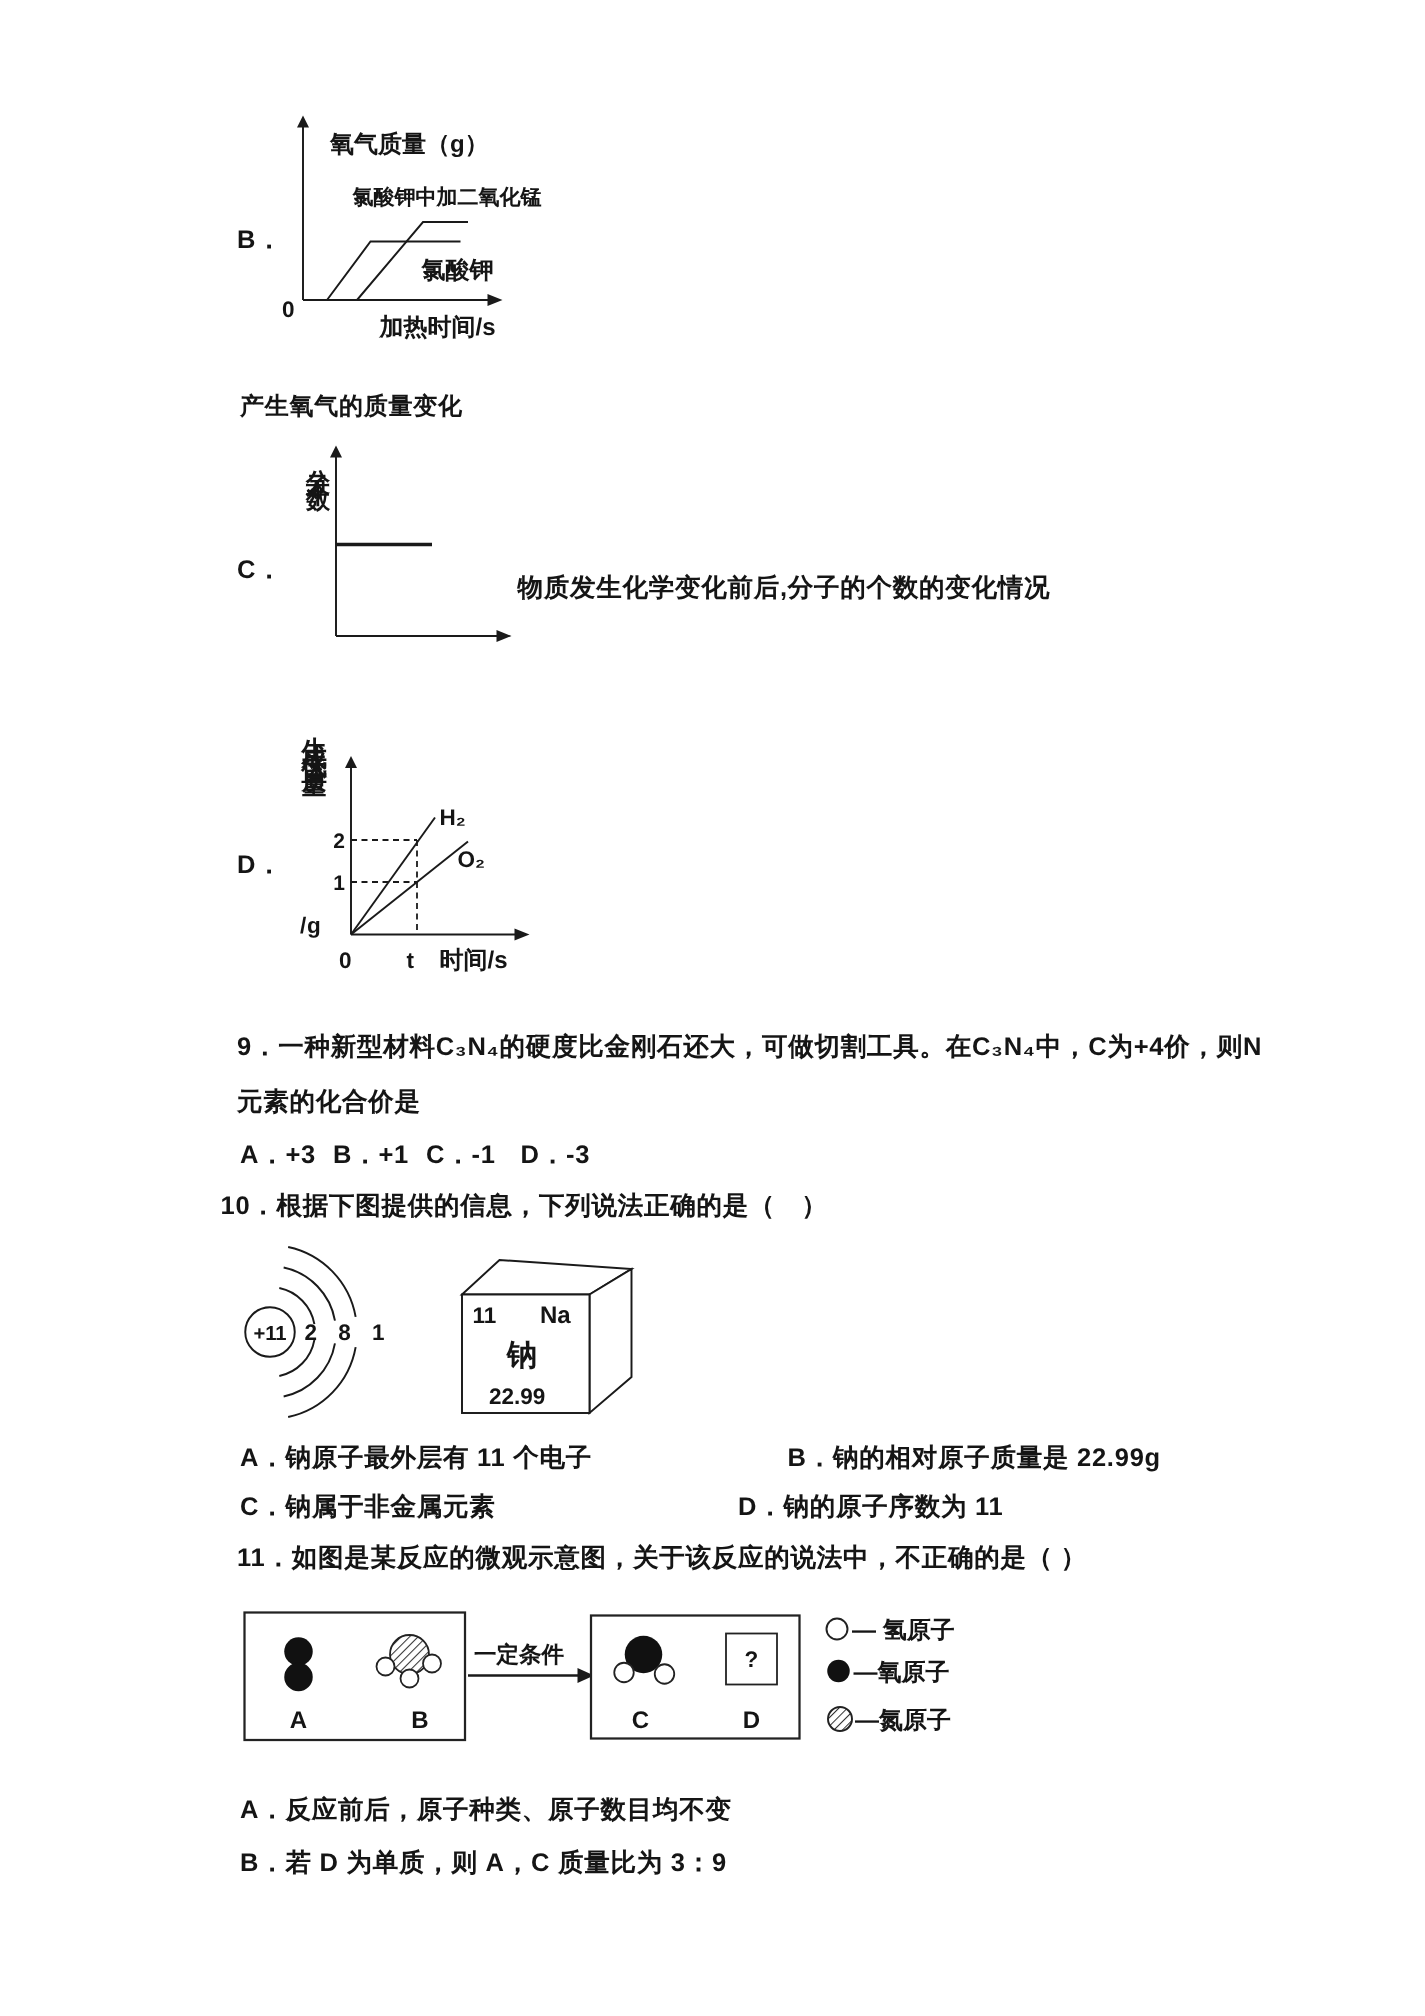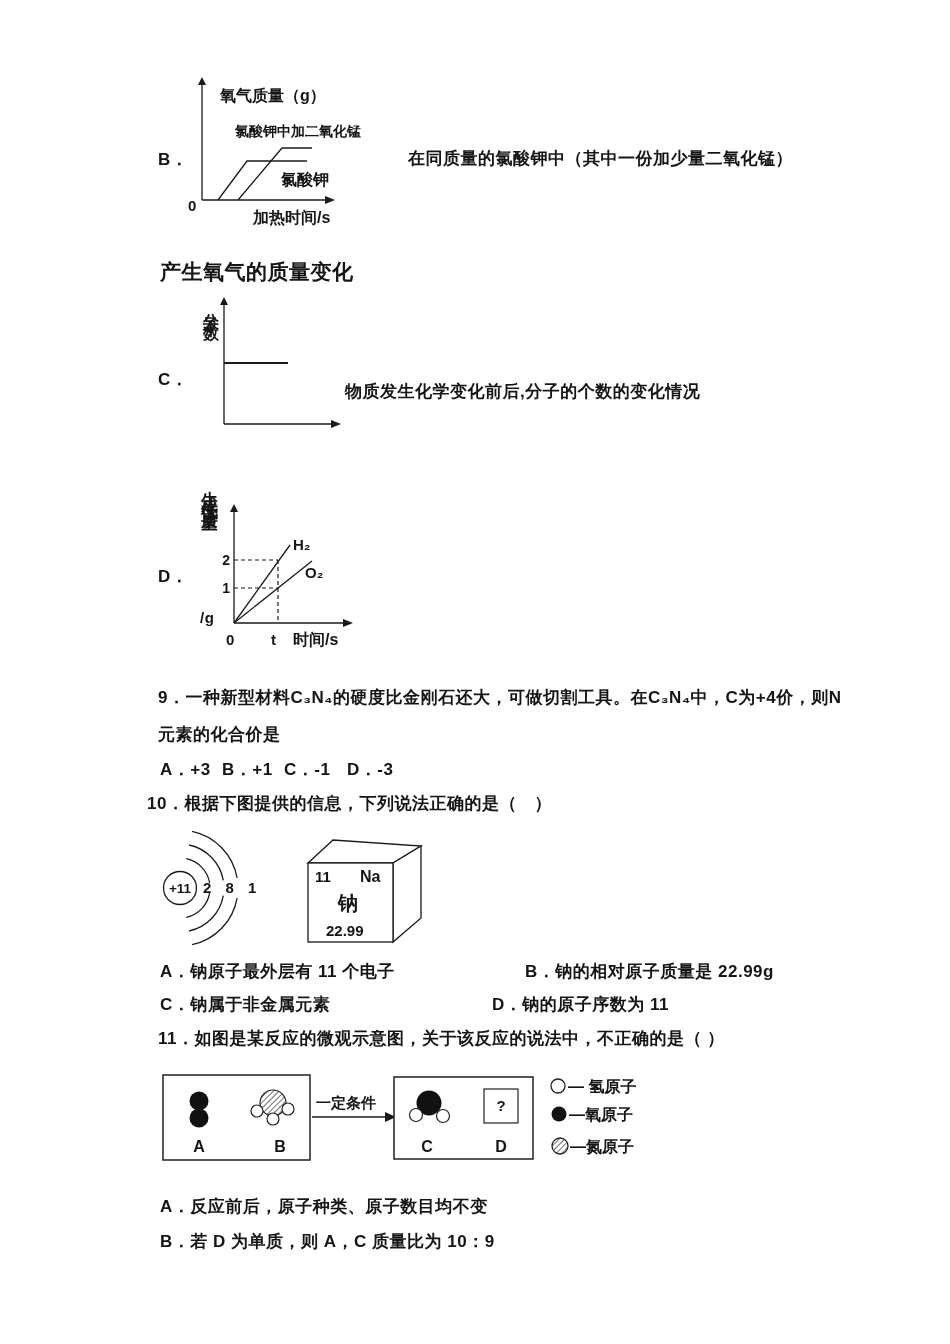--- a/index.html
+++ b/index.html
@@ -2,21 +2,21 @@
 <html><head>
 <meta charset="utf-8">
 <style>
   html,body{margin:0;padding:0;background:#ffffff;}
   #page{
     position:relative;width:950px;height:1344px;background:#ffffff;overflow:hidden;
     font-family:"Liberation Sans","DejaVu Sans",sans-serif;color:#151515;
   }
   .abs{position:absolute;white-space:nowrap;}
   .txt{font-size:17px;font-weight:700;letter-spacing:0.5px;line-height:20px;color:#151515;}
-  .big{font-size:21px;}
+  .big{font-size:16px;}
   .vlabel{
     writing-mode:vertical-rl;text-orientation:upright;
     font-size:16px;font-weight:700;letter-spacing:4px;color:#151515;
   }
   .vlabel-d{font-size:17px;letter-spacing:5px;}
   svg{position:absolute;overflow:visible;}
   svg text{font-family:"Liberation Sans","DejaVu Sans",sans-serif;fill:#151515;font-weight:700;}
   .thin{stroke:#1a1a1a;stroke-width:1.3;fill:none;}
   .thick{stroke:#1a1a1a;stroke-width:2.2;fill:none;}
   .dash{stroke:#1a1a1a;stroke-width:1.2;fill:none;stroke-dasharray:4 3;}
@@ -36,21 +36,20 @@
     <polygon class="arrow" points="140,121 150,125 140,129"></polygon>
     <polyline class="thin" points="33,125 62,86 122,86"></polyline>
     <polyline class="thin" points="53,125 97,73 127,73"></polyline>
     <text x="35" y="26" font-size="16">氧气质量（g）</text>
     <text x="50" y="61" font-size="14">氯酸钾中加二氧化锰</text>
     <text x="96" y="110" font-size="16">氯酸钾</text>
     <text x="3" y="136" font-size="15">0</text>
     <text x="68" y="148" font-size="16">加热时间/s</text>
   </svg>
 
-  <div class="abs txt" style="left:408px;top:149px;">在同质量的氯酸钾中（其中一份加少量二氧化锰）</div>
   <div class="abs txt big" style="left:160px;top:262px;">产生氧气的质量变化</div>
 
   <div class="abs txt" style="left:158px;top:370px;">C．</div>
   <div class="abs vlabel" style="left:200px;top:300px;">分子个数</div>
 
   <svg style="left:195px;top:293px;" width="150" height="140" viewBox="0 0 150 140">
     <line class="thin" x1="29" y1="10" x2="29" y2="131"></line>
     <polygon class="arrow" points="25,12 29,4 33,12"></polygon>
     <line class="thin" x1="29" y1="131" x2="138" y2="131"></line>
     <polygon class="arrow" points="136,127 146,131 136,135"></polygon>
@@ -153,15 +152,15 @@
 
     <circle cx="398" cy="18" r="7" fill="#ffffff" stroke="#222222" stroke-width="1.3"></circle>
     <text x="408" y="24" font-size="16">— 氢原子</text>
     <circle cx="399" cy="46" r="7.5" fill="#111111"></circle>
     <text x="409" y="52" font-size="16">—氧原子</text>
     <circle cx="400" cy="78" r="8" fill="url(#hatch)" stroke="#222222" stroke-width="1.3"></circle>
     <text x="410" y="84" font-size="16">—氮原子</text>
   </svg>
 
   <div class="abs txt" style="left:160px;top:1197px;">A．反应前后，原子种类、原子数目均不变</div>
-  <div class="abs txt" style="left:160px;top:1232px;">B．若 D 为单质，则 A，C 质量比为 10：9</div>
+  <div class="abs txt" style="left:160px;top:1232px;">B．若 D 为单质，则 A，C 质量比为 3：9</div>
 
 </div>
 
 </body></html>

